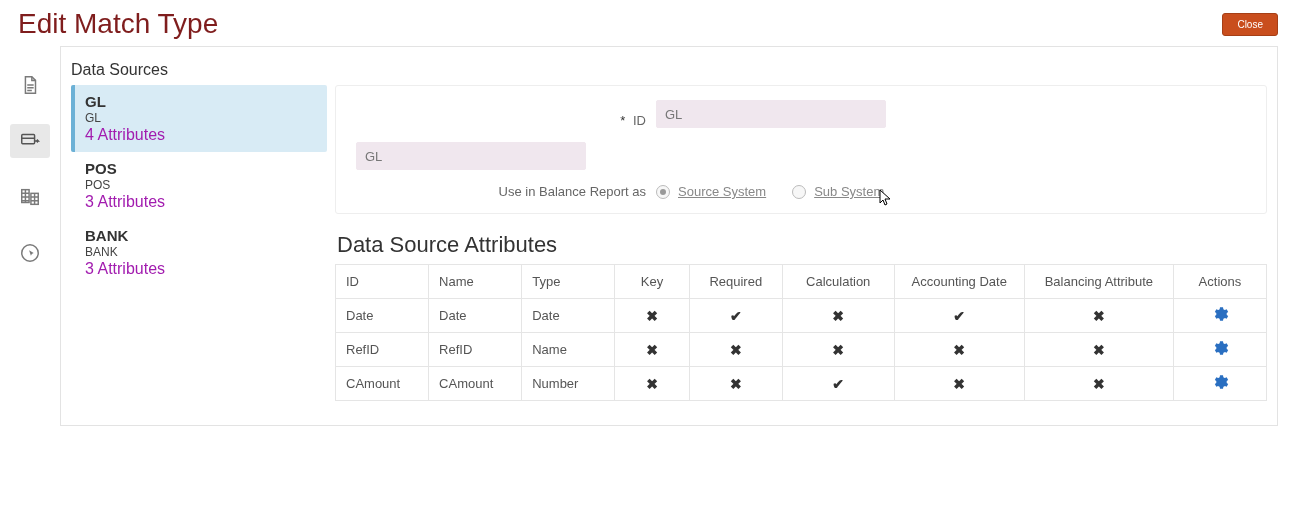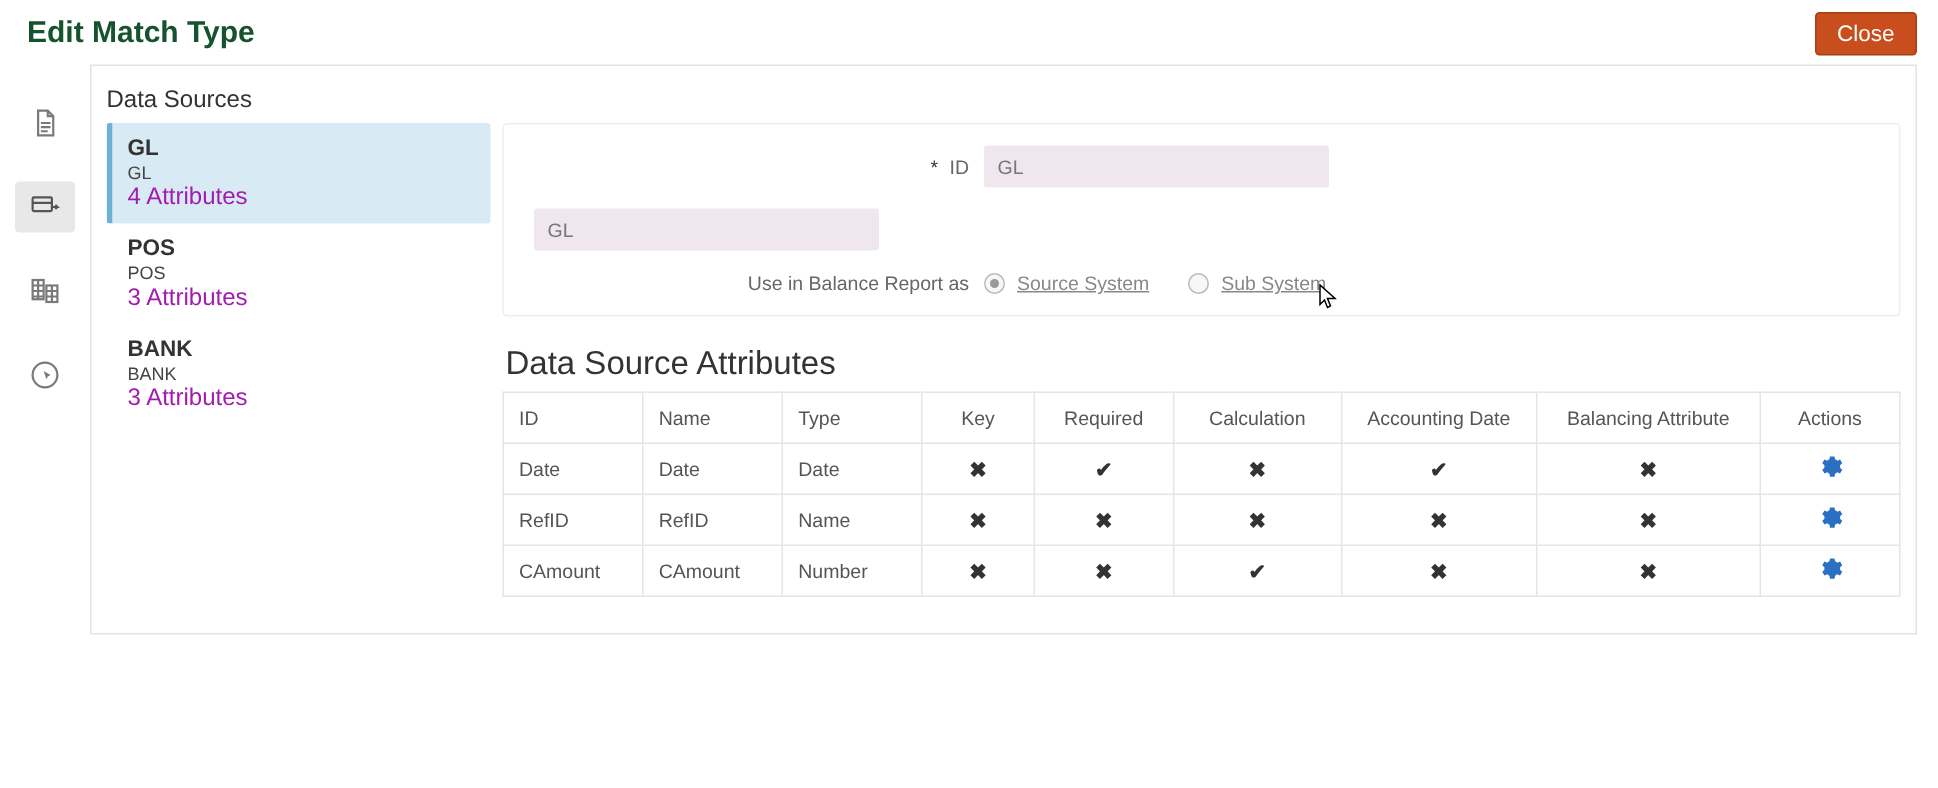--- a/index.html
+++ b/index.html
@@ -10,31 +10,31 @@
     color: #333;
     background: #fff;
   }
   .header {
     display: flex;
     justify-content: space-between;
     align-items: center;
     padding: 8px 14px 6px 18px;
   }
   .page-title {
-    font-size: 20px;
-    font-weight: bold;
-    color: #14532d;
+    font-size: 28px;
+    font-weight: normal;
+    color: #7f1d1d;
   }
   .close-btn {
     background: #c94e1d;
     color: #fff;
     border: 1px solid #a63f16;
     border-radius: 3px;
     padding: 5px 14px;
-    font-size: 15px;
+    font-size: 10px;
     cursor: pointer;
   }
   .body-wrap {
     display: flex;
     padding: 0 14px 14px 0;
   }
   .icon-rail {
     width: 60px;
     display: flex;
     flex-direction: column;
@@ -94,21 +94,21 @@
     padding-right: 10px;
   }
   .form-box {
     border: 1px solid #eee;
     border-radius: 3px;
     padding: 14px 20px 14px 20px;
     margin-bottom: 18px;
   }
   .form-row {
     display: flex;
-    align-items: center;
+    align-items: flex-end;
     margin-bottom: 14px;
   }
   .form-label-wrap {
     width: 300px;
     text-align: right;
     color: #666;
     padding-right: 10px;
   }
   .req-star { color: #333; margin-right: 4px; }
   .text-input {

